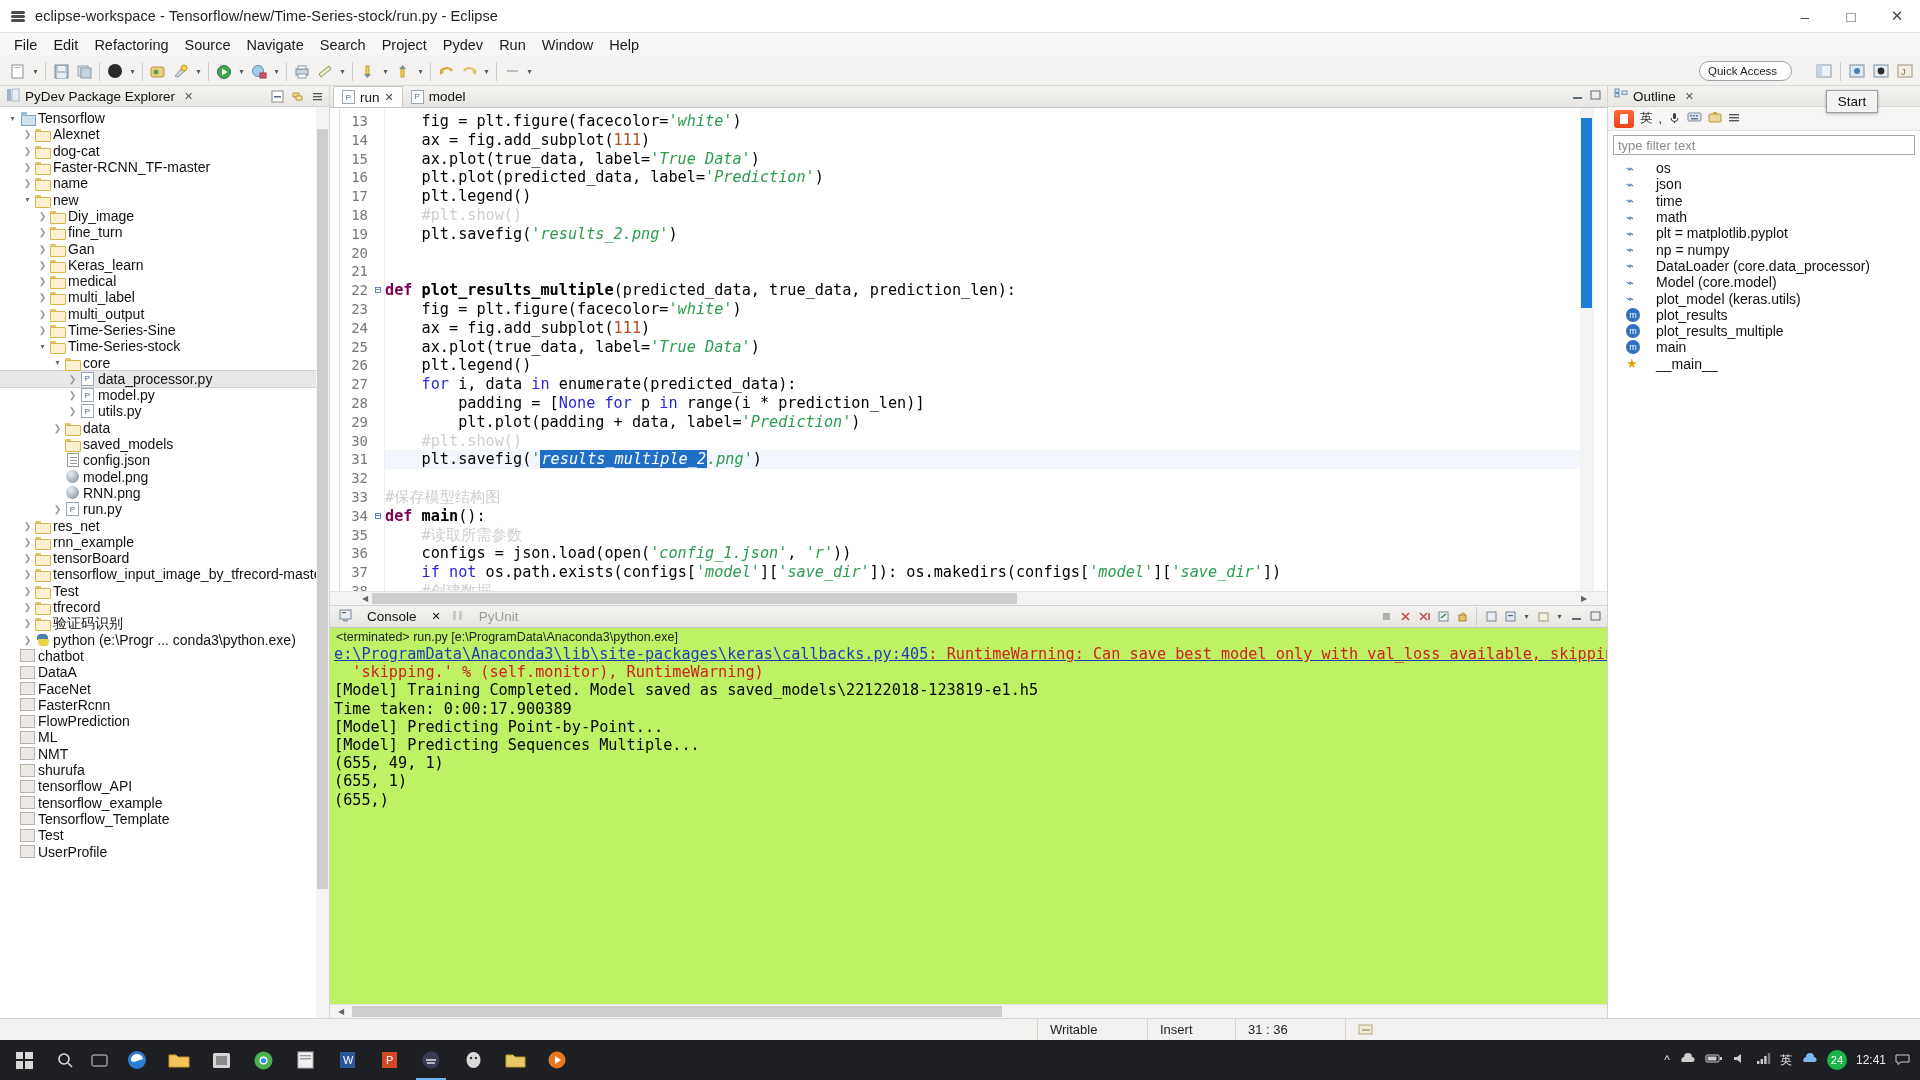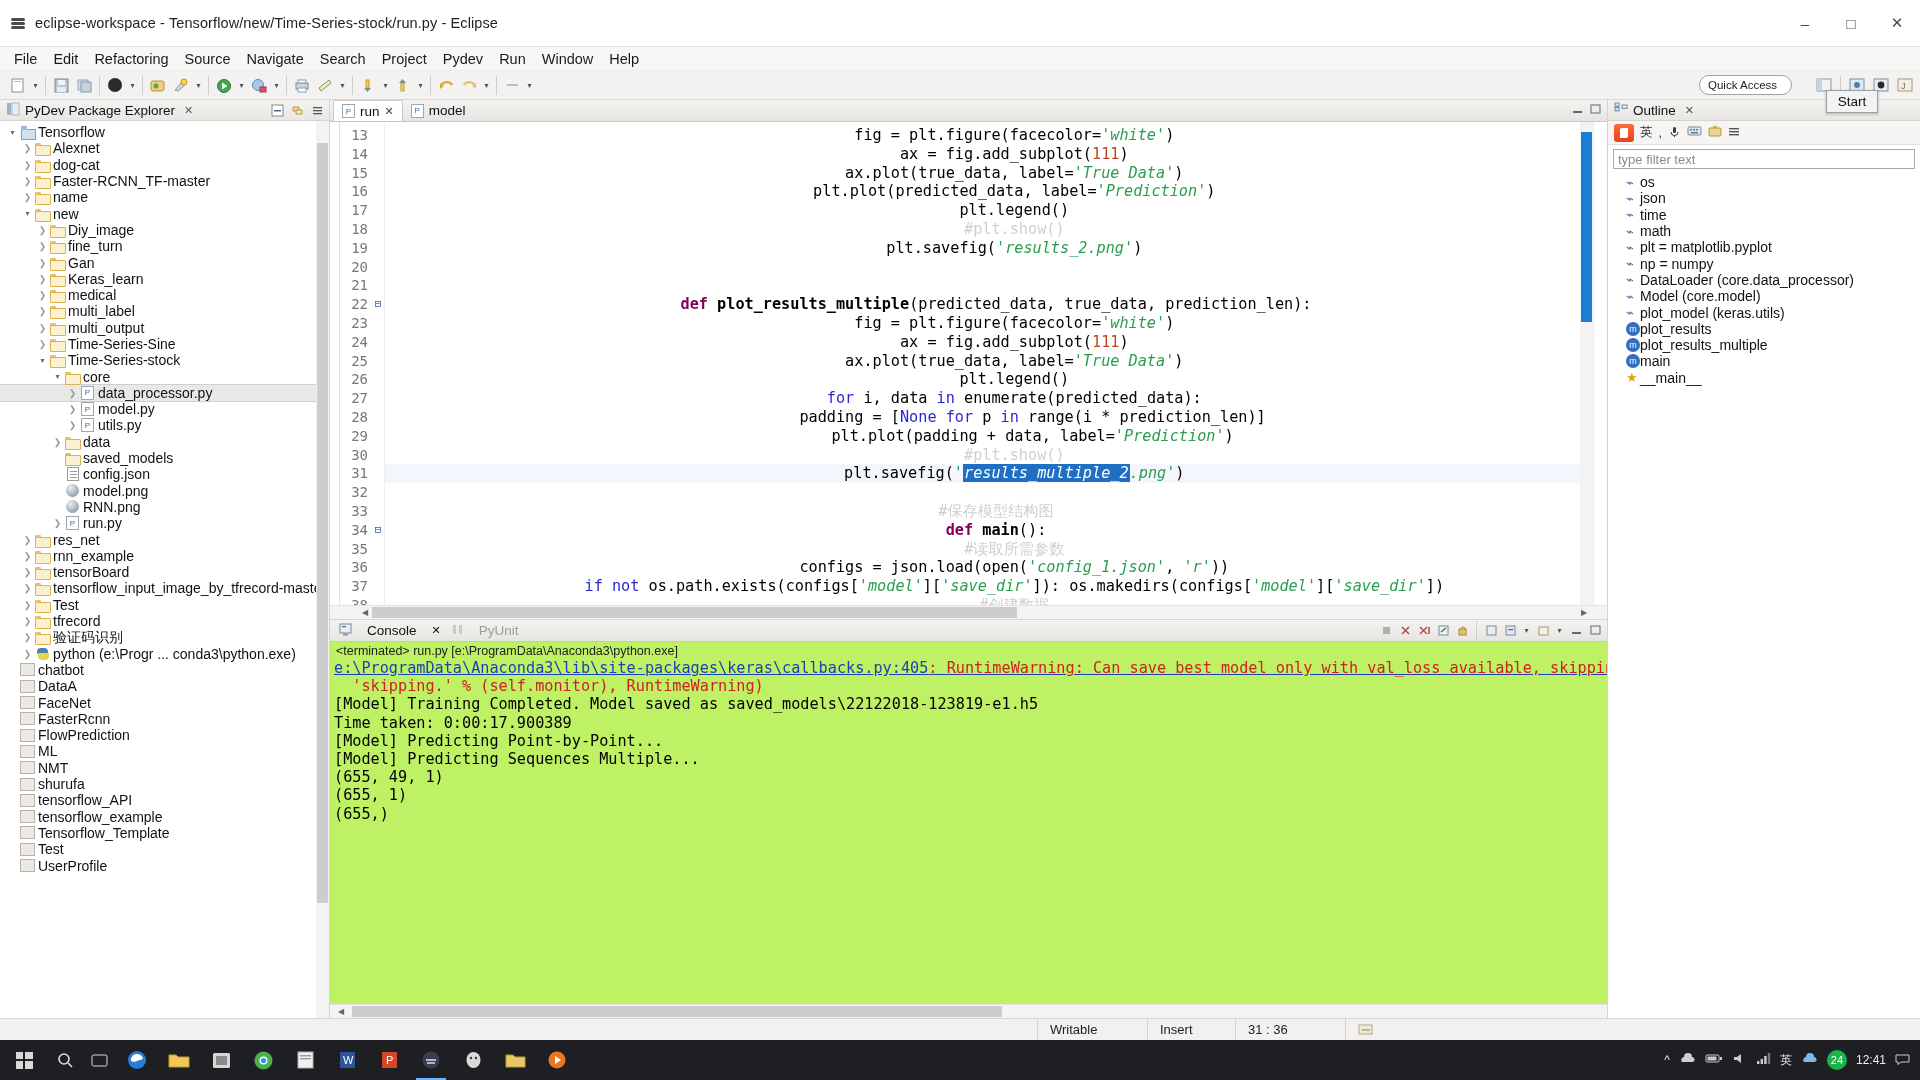--- a/index.html
+++ b/index.html
@@ -7,21 +7,21 @@
     width: 1920px; height: 1080px;
     font-family: "Liberation Sans", sans-serif;
     font-size: 15px;
     overflow: hidden;
     background: #f0f0f0;
   }
   .app { position: relative; width: 1920px; height: 1080px; display: flex; flex-direction: column; background: #f5f4f2; }
 
   
   .titlebar {
-    height: 47px; background: #ffffff; display: flex; align-items: center;
+    height: 33px; background: #ffffff; display: flex; align-items: center;
     border-bottom: 1px solid #e2e2e2; flex: none;
   }
   .titlebar .tb-icon { width: 17px; height: 17px; margin: 0 8px 0 10px; position: relative; }
   .tb-icon .ec1, .tb-icon .ec2, .tb-icon .ec3 {
     position:absolute; left:1px; width: 14px; height: 3px; background: #4b4b4b; border-radius: 2px;
   }
   .tb-icon .ec1 { top: 3px; } .tb-icon .ec2 { top: 7px; } .tb-icon .ec3 { top: 11px; }
   .titlebar .tb-title { font-size: 14.5px; color: #222; letter-spacing: .1px; }
   .titlebar .tb-spacer { flex: 1; }
   .winbtn { width: 46px; height: 33px; display: flex; align-items: center; justify-content: center; color: #4a4a4a; font-size: 15px; }
@@ -94,21 +94,21 @@
   .etab .et-close { font-size: 11px; color: #444; }
   .etab-actions { position: absolute; right: 5px; bottom: 3px; display: flex; gap: 5px; }
 
   .editor-body { flex: 1; display: flex; min-height: 0; background: #fff; position: relative; overflow: hidden; }
   .gutter-left { width: 10px; background: #fff; border-right: 1px solid #e0e0e0; flex: none; }
   .linecol { width: 32px; background: #fff; text-align: right; padding-right: 4px; flex: none;
              font-family: "DejaVu Sans Mono", monospace; font-size: 14px; color: #787878; padding-top: 4px; }
   .foldcol { width: 13px; background: #fff; border-right: 1px solid #efefef; flex: none; padding-top: 4px;
              font-family:"DejaVu Sans Mono", monospace; font-size: 11px; color:#3b5bbf; text-align:center; }
   .codearea { flex: 1; padding-top: 4px; font-family: "DejaVu Sans Mono", monospace; font-size: 15.2px;
-              color: #000; white-space: pre; overflow: hidden; position: relative; text-align: center; }
+              color: #000; white-space: pre; overflow: hidden; position: relative; }
   .cline { height: 18.8px; line-height: 18.8px; }
   .lnum { height: 18.8px; line-height: 18.8px; }
   .k  { color: #7f0055; font-weight: bold; }           
   .kb { color: #2727d6; }                               
   .s  { color: #2a9d4e; font-style: italic; }           
   .n  { color: #b84a1e; }                               
   .fn { color: #000; font-weight: bold; }
   .cm { color: #cfcfcf; }                               
   .sel-hl { background: #1f6fc4; color: #fff; font-style: italic; padding: 0 1px; }
   .curline { background: #f3f7fd; }
@@ -140,21 +140,21 @@
   .outline-tabbar { height: 21px; background: linear-gradient(#f4f3f1,#e9e7e3); display:flex; align-items:center; padding-left:6px;
                     border-bottom: 1px solid #d6d4d0; }
   .ime-bar { height: 24px; background: #f6f5f3; display: flex; align-items: center; gap: 6px; padding-left: 6px;
              border-bottom: 1px solid #e3e1dd; position: relative; }
   .ime-logo { width: 20px; height: 18px; border-radius: 3px; background: linear-gradient(#ff6a3a,#e8411b); position: relative; }
   .ime-logo::after { content:''; position:absolute; left:6px; top:4px; width:8px; height:10px; background:#fff; border-radius: 2px 0 2px 0; }
   .ime-item { font-size: 12.5px; color: #333; }
   .filter-box { margin: 4px 5px 2px 5px; height: 20px; border: 1px solid #a9a9a9; background: #fff; display: flex; align-items: center;
                 padding-left: 4px; font-size: 13px; color: #8b8b8b; }
   .outline-tree { flex: 1; overflow: hidden; padding-top: 3px; font-size: 14px; color: #111; }
-  .orow { height: 16.3px; display: flex; align-items: center; gap: 0; padding-left: 18px; white-space: nowrap; }
+  .orow { height: 16.3px; display: flex; align-items: center; gap: 16px; padding-left: 18px; white-space: nowrap; }
   .ic-import { width: 14px; height: 13px; position: relative; }
   .ic-import::after { content:'⌁'; position: absolute; inset: 0; color: #3b6ea5; font-size: 13px; line-height: 13px; }
   .ic-method { width: 14px; height: 14px; border-radius: 50%; background: #2f6fbf; color:#fff; font-size: 9px;
                display:flex; align-items:center; justify-content:center; }
   .ic-star { width: 14px; height: 13px; color: #e0a400; font-size: 13px; line-height: 13px; }
 
   
   .start-tip { position: absolute; right: 42px; top: 90px; width: 52px; height: 23px; background: #f3f3f3;
                border: 1px solid #9e9e9e; display: flex; align-items: center; justify-content: center;
                font-size: 13.5px; color: #111; z-index: 50; box-shadow: 0 1px 3px rgba(0,0,0,.25); }

